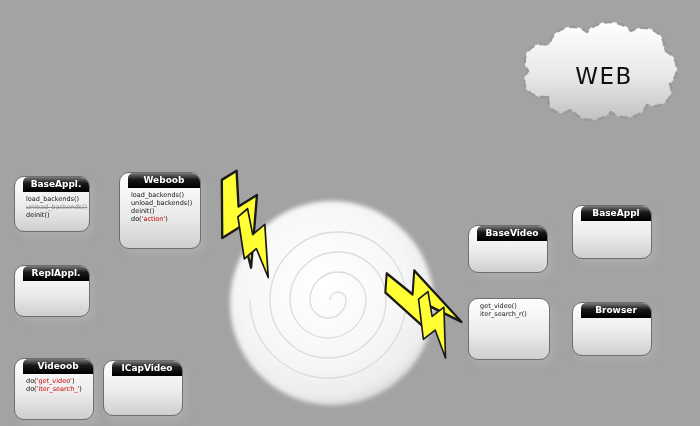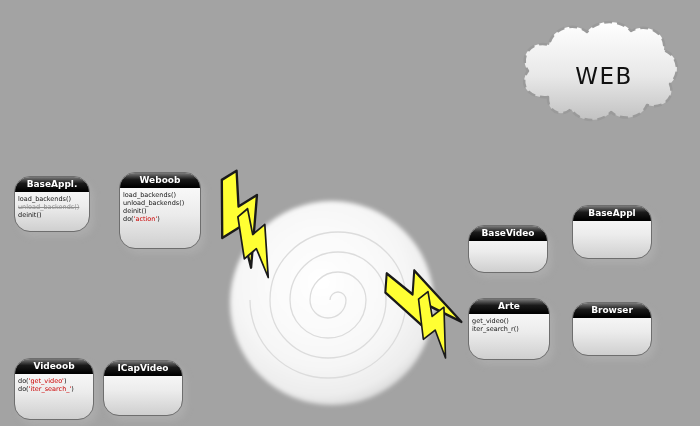--- a/index.html
+++ b/index.html
@@ -2,24 +2,24 @@
 <html><head>
 <meta charset="utf-8">
 <style>
   html,body{margin:0;padding:0;background:#000;}
   .stage{
     position:relative;width:700px;height:426px;background:#a3a3a3;
     overflow:hidden;font-family:"DejaVu Sans",sans-serif;
   }
   .layer{position:absolute;left:0;top:0;z-index:1;}
   .uml{
-    position:absolute;z-index:2;border:1px solid #6e6e6e;border-radius:16px;
+    position:absolute;z-index:2;border:1px solid #6e6e6e;border-radius:10px;
     background:linear-gradient(180deg,#ffffff 0%,#ececec 55%,#cfcfcf 100%);
     box-shadow:4px 5px 6px rgba(190,190,190,0.35);
-    overflow:hidden;box-sizing:border-box;
+    overflow:hidden;box-sizing:border-box;padding-left:8px;
   }
   .uml-h{
     background:linear-gradient(180deg,#7a7a7a 0%,#1a1a1a 45%,#000000 100%);
     color:#fff;font-weight:bold;font-size:9px;line-height:14px;height:14px;
     text-align:center;border-bottom:1px solid #000;
     border-radius:5px 5px 0 0;white-space:nowrap;
   }
   .uml-b{
     padding:3px 3px 2px 3px;font-size:6.5px;line-height:8px;color:#141414;
     white-space:nowrap;
@@ -82,20 +82,24 @@
   <div class="uml" style="left:119px;top:172px;width:82px;height:77px">
     <div class="uml-h">Weboob</div>
     <div class="uml-b">
       <div class="m">load_backends()</div>
       <div class="m">unload_backends()</div>
       <div class="m">deinit()</div>
       <div class="m"><span>do(</span><span class="red">'action'</span><span>)</span></div>
     </div>
   </div>
 
+  <div class="uml" style="left:14px;top:265px;width:76px;height:52px">
+    <div class="uml-h">ReplAppl.</div>
+    <div class="uml-b"></div>
+  </div>
 
   <div class="uml" style="left:14px;top:358px;width:80px;height:62px">
     <div class="uml-h">Videoob</div>
     <div class="uml-b">
       <div class="m"><span>do(</span><span class="red">'get_video'</span><span>)</span></div>
       <div class="m"><span>do(</span><span class="red">'iter_search_'</span><span>)</span></div>
     </div>
   </div>
 
   <div class="uml" style="left:103px;top:360px;width:80px;height:56px">
@@ -107,21 +111,20 @@
     <div class="uml-h">BaseVideo</div>
     <div class="uml-b"></div>
   </div>
 
   <div class="uml" style="left:572px;top:205px;width:80px;height:54px">
     <div class="uml-h">BaseAppl</div>
     <div class="uml-b"></div>
   </div>
 
   <div class="uml" style="left:468px;top:298px;width:82px;height:62px">
-    <div class="uml-h">Arte</div>
     <div class="uml-b">
       <div class="m">get_video()</div>
       <div class="m">iter_search_r()</div>
     </div>
   </div>
 
   <div class="uml" style="left:572px;top:302px;width:80px;height:54px">
     <div class="uml-h">Browser</div>
     <div class="uml-b"></div>
   </div>

